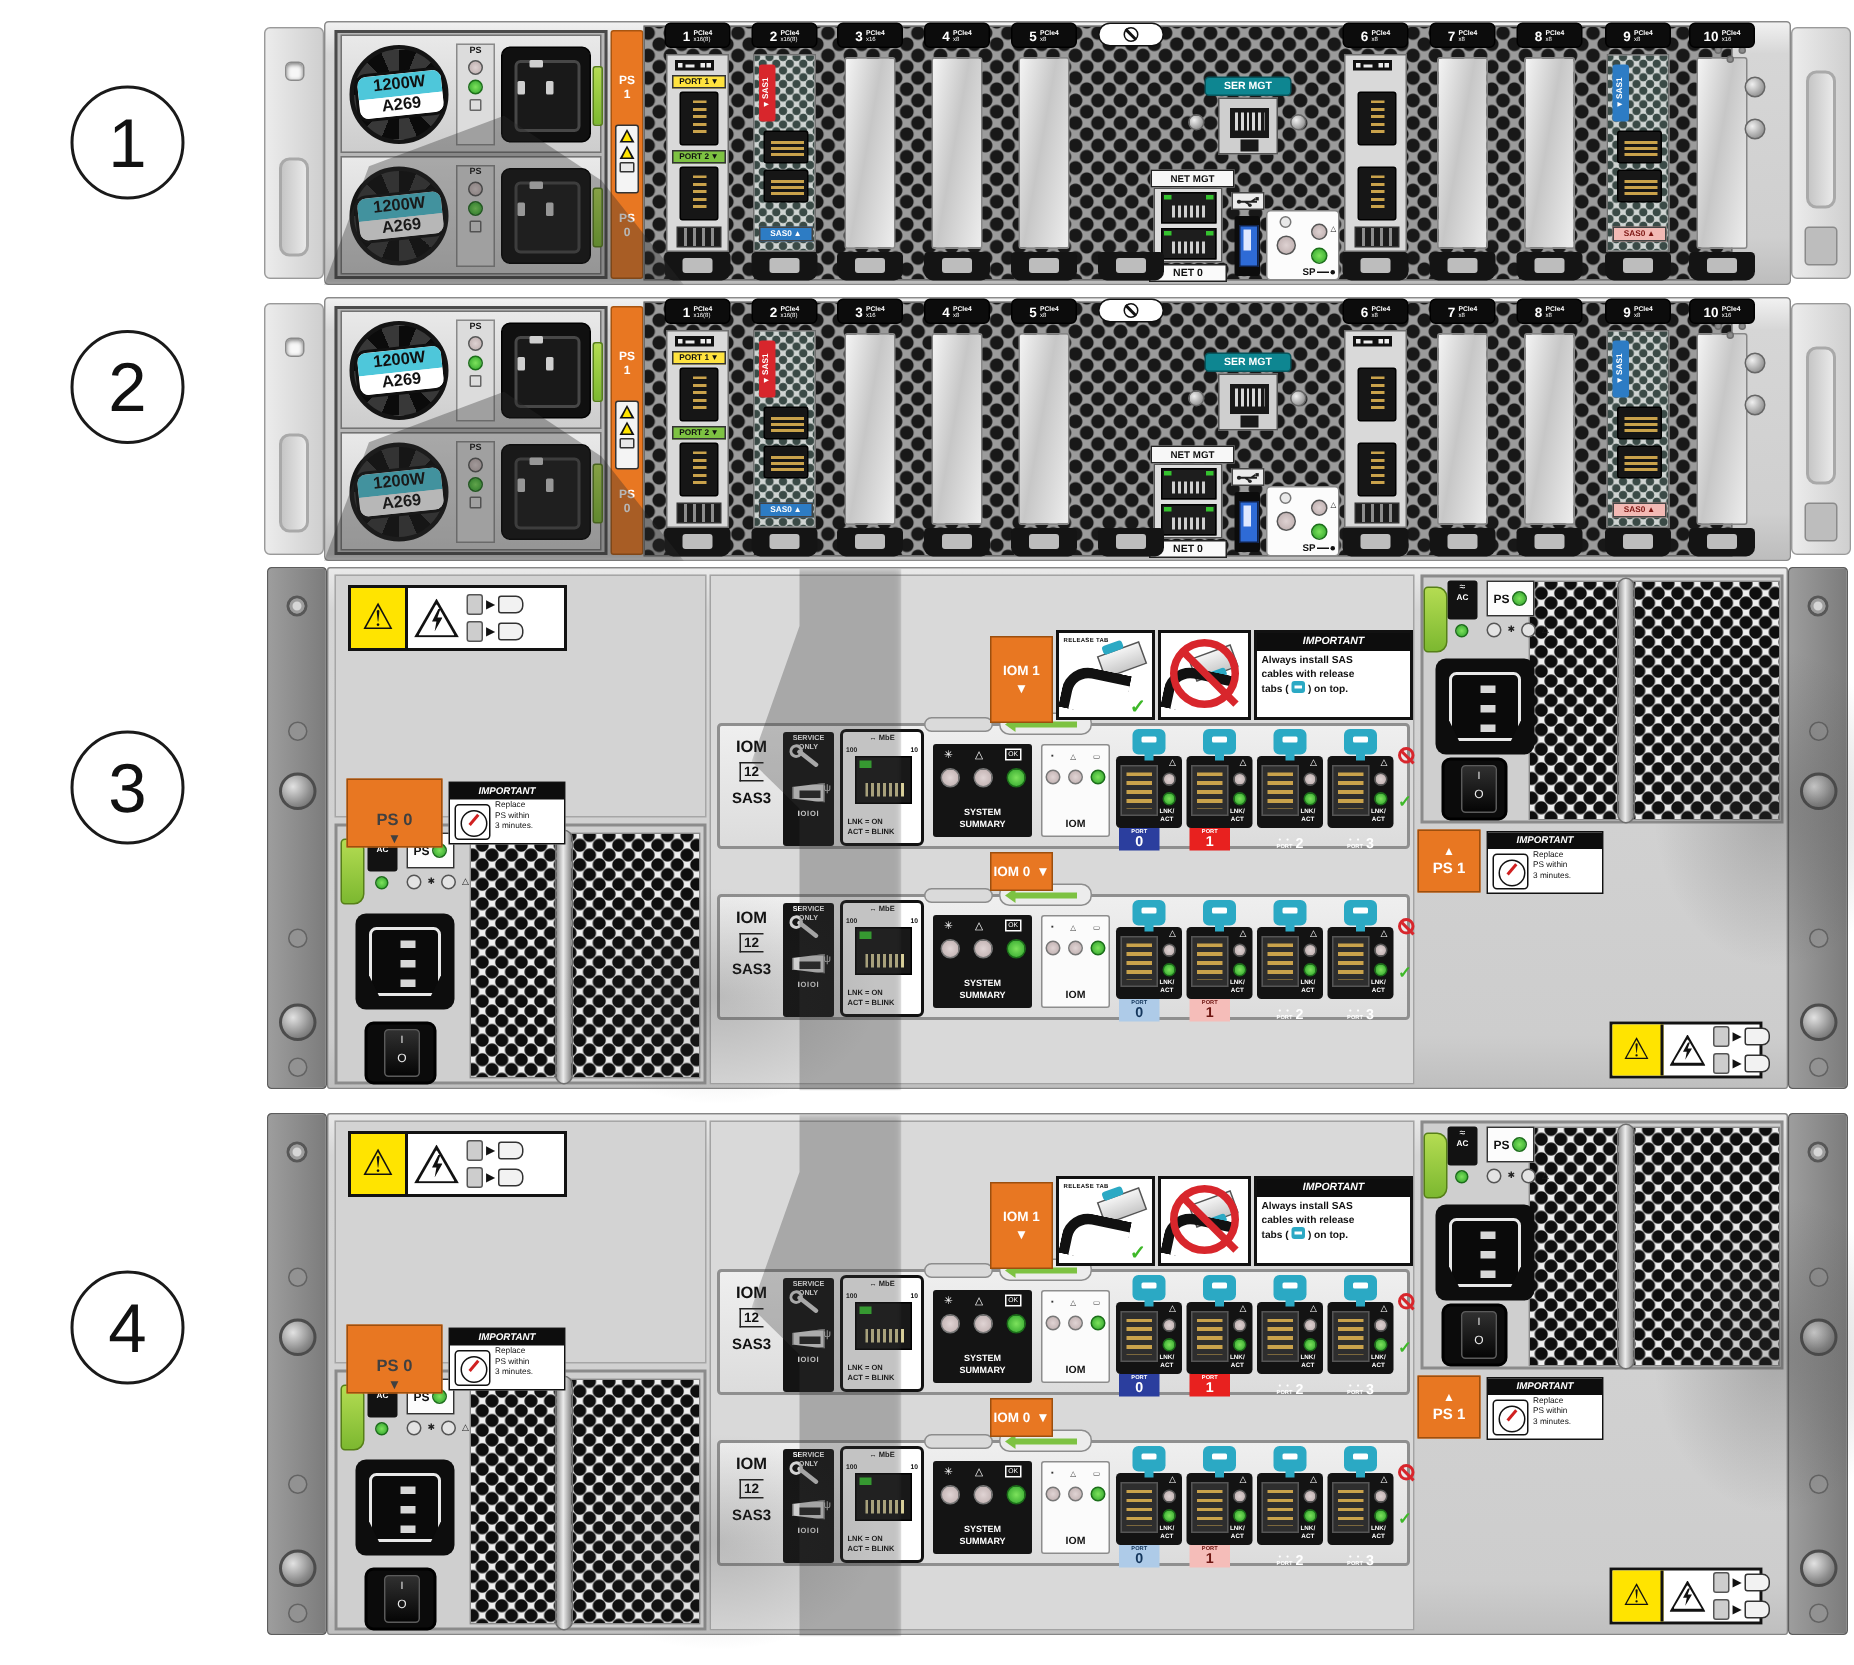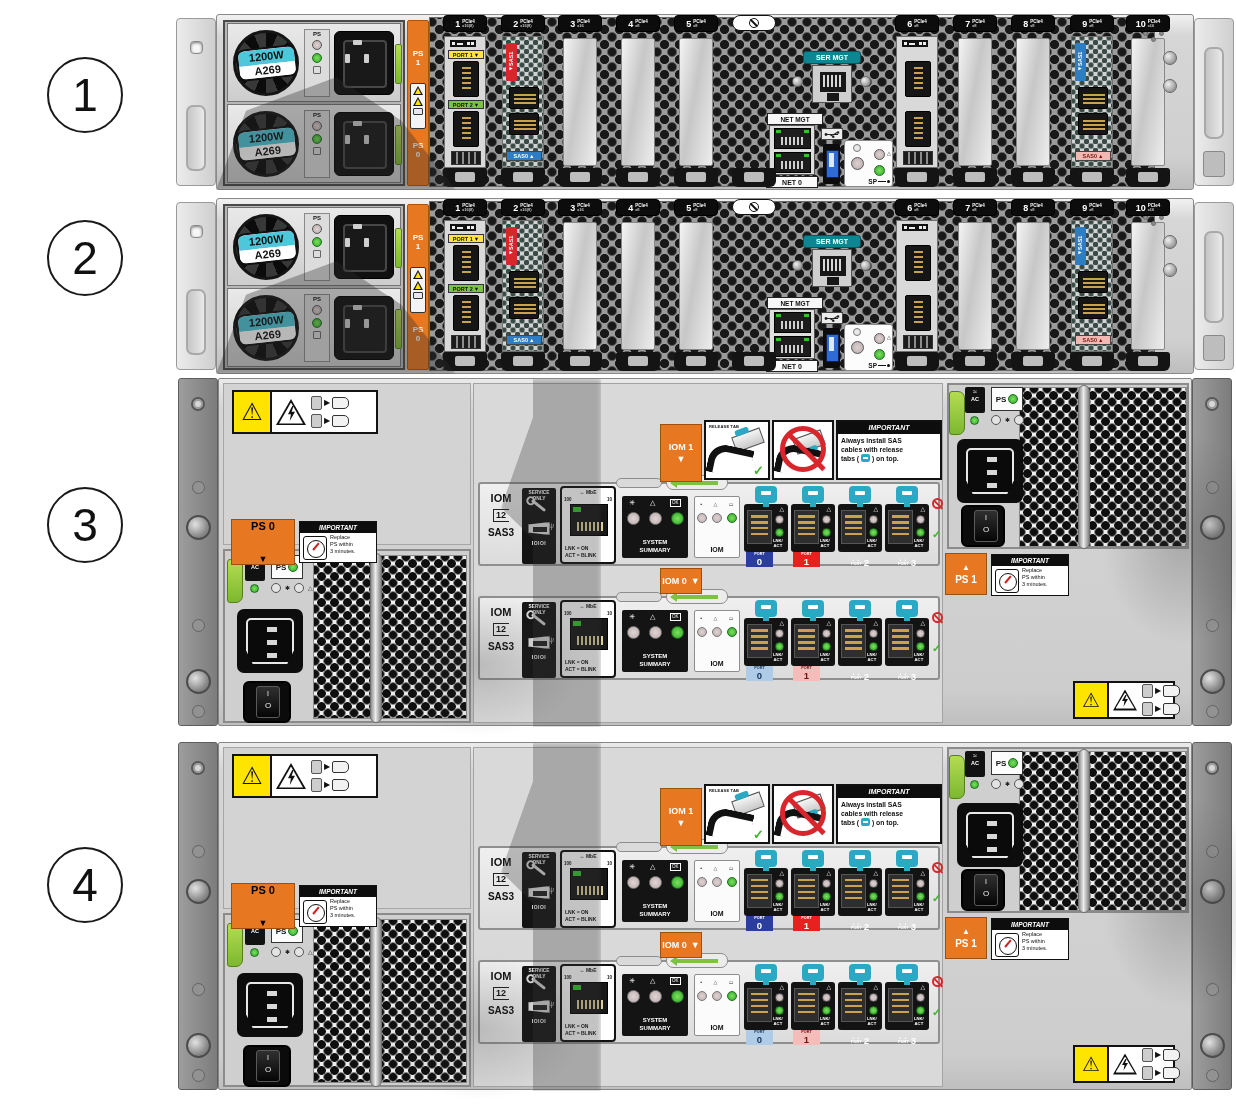--- a/index.html
+++ b/index.html
@@ -188,22 +188,22 @@
   .prow{display:flex;align-items:center;gap:2px;}
   .psock{display:inline-block;width:9px;height:12px;background:#cdcdcd;border:1px solid #555;border-radius:2px;}
   .parr{font-size:8px;line-height:8px;}
   .pplug{display:inline-block;width:15px;height:10px;background:#f2f2f2;border:1.5px solid #333;border-radius:2px 5px 5px 2px;}
   .warn-tl{left:8px;top:6px;}
   .warn-br{left:128px;top:298px;width:102px;height:38px;}
   .warn-br .wchip{width:34px;height:34px;} .warn-br .wchip span{font-size:20px;}
   .warn-br .tri2{width:24px;height:21px;} .warn-br .tri2 i{left:2.5px;top:3px;width:19px;height:16px;}
   .warn-br .tri2 b{left:9px;top:5px;width:6px;height:12px;}
 
-  .ps0-label{left:8px;top:136px;width:64px;height:46px;background:#E87722;border:1px solid #9c4f0e;color:#000000;
-             display:flex;flex-direction:column;align-items:center;justify-content:space-between;gap:2px;z-index:4;}
+  .ps0-label{left:8px;top:136px;width:64px;height:46px;background:#E87722;border:1px solid #9c4f0e;color:#404040;
+             display:flex;flex-direction:column;align-items:center;justify-content:flex-end;gap:2px;z-index:4;}
   .ps0-label .a{font-size:11px;font-weight:bold;} .ps0-label .b{font-size:9px;line-height:9px;}
   .imp-sm{width:78px;height:42px;border:1.5px solid #111;background:#fff;z-index:4;}
   .imp-hd{position:absolute;left:0;top:0;right:0;height:11px;background:#0d0d0d;color:#fff;
           font-style:italic;font-weight:bold;font-size:6.5px;text-align:center;line-height:11px;}
   .clockbx{left:3px;top:14px;width:24px;height:24px;border:1px solid #111;border-radius:3px;background:#fff;}
   .clockbx:before{content:"";position:absolute;left:3px;top:3px;width:16px;height:16px;border:1.6px solid #111;border-radius:50%;}
   .clockbx:after{content:"";position:absolute;left:11px;top:5px;width:1.8px;height:9px;background:#d02020;transform:rotate(40deg);}
   .imp-tx{position:absolute;left:30px;top:12px;font-size:5.5px;line-height:7px;}
 
   .psu-sh{background:#cfcfcf;border:2px solid #8b8b8b;}

